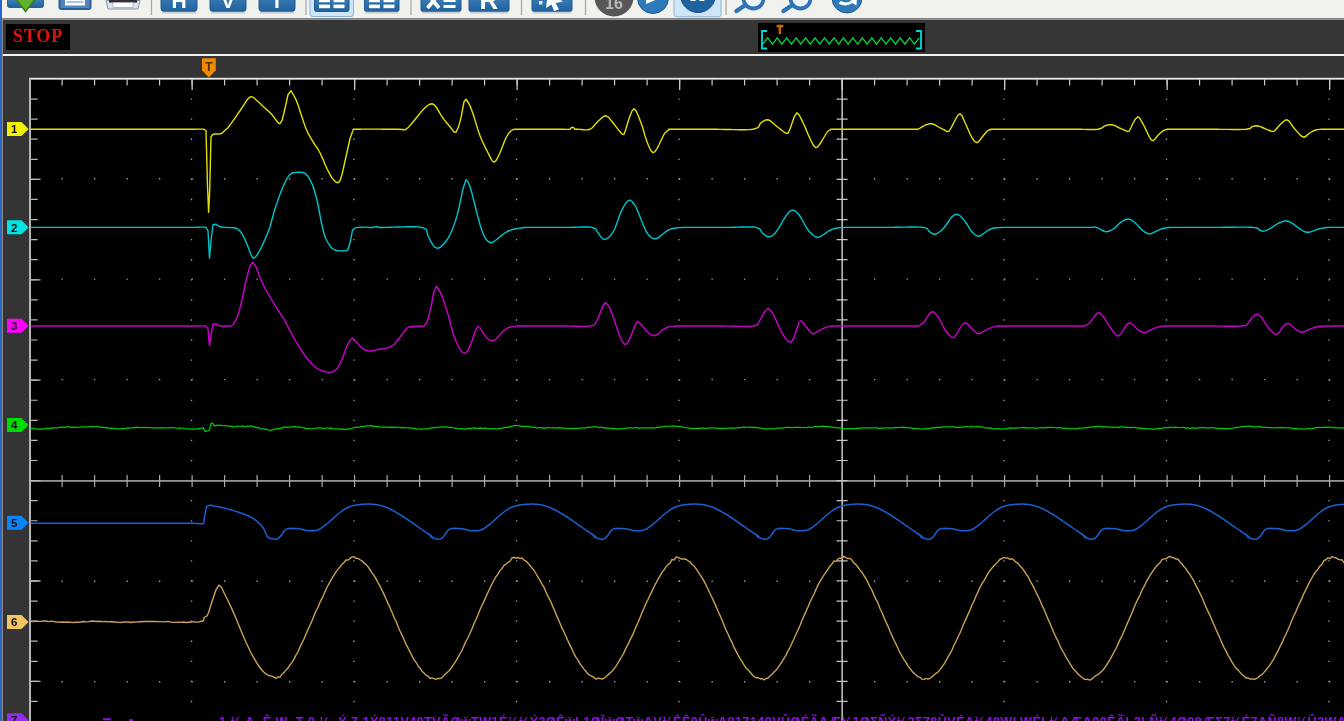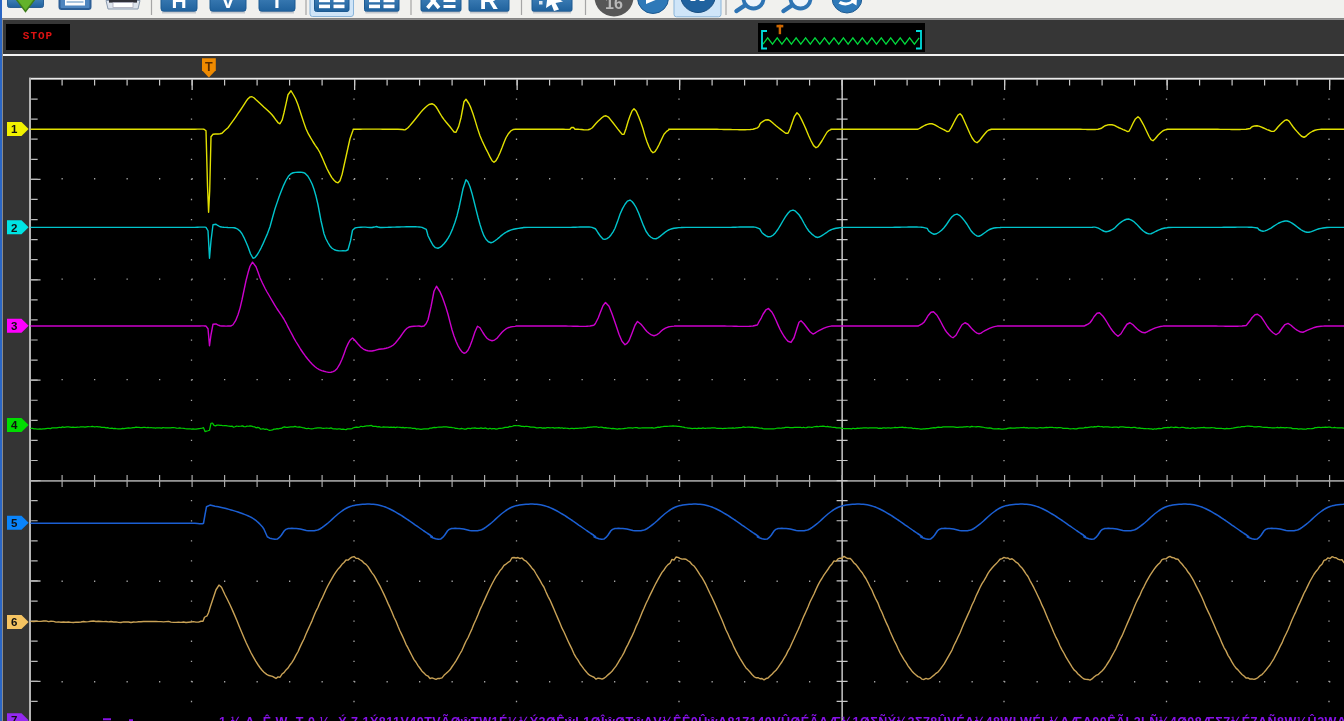--- a/index.html
+++ b/index.html
@@ -83,21 +83,21 @@
 <circle cx="800.5" cy="-1.5" r="10" fill="#eef4fb" stroke="#2e74b4" stroke-width="3.8"></circle>
 <line x1="792.5" y1="5" x2="783.5" y2="11" stroke="#2e74b4" stroke-width="4.5" stroke-linecap="round"></line>
 
 <circle cx="847" cy="-2" r="15" fill="#2e79b8" stroke="#1d5a91"></circle>
 <path d="M838.5 3.5 Q846 7.5 852.5 3 L856.5 5.5 L857 -3 L848.5 -1.5 L851.5 0.8 Q846.5 4 840.5 1 Z" fill="#fff"></path>
 </g>
 </svg>
 
 <div style="position:absolute;left:0;top:20px;width:1344px;height:34px;background:#363636"></div>
 <div style="position:absolute;left:6px;top:24px;width:64px;height:25.5px;background:#000"></div>
-<div style="position:absolute;left:6px;top:24px;width:64px;height:23px;line-height:25.5px;text-align:center;color:#dd1212;font-size:11px;font-weight:bold;letter-spacing:1px;font-family:Liberation Mono, monospace">STOP</div>
+<div style="position:absolute;left:6px;top:24px;width:64px;height:23px;line-height:25.5px;text-align:center;color:#dd1212;font-size:18px;font-weight:bold;letter-spacing:1px;font-family:Liberation Serif, serif">STOP</div>
 <div style="position:absolute;left:758px;top:23px;width:167px;height:29px;background:#000"></div>
 <svg width="167" height="29" style="position:absolute;left:758px;top:23px">
 <polyline points="5.0,21.2 9.7,14.9 14.5,21.2 19.2,14.9 23.9,21.2 28.7,14.9 33.4,21.2 38.1,14.9 42.8,21.2 47.6,14.9 52.3,21.2 57.0,14.9 61.8,21.2 66.5,14.9 71.2,21.2 76.0,14.9 80.7,21.2 85.4,14.9 90.1,21.2 94.9,14.9 99.6,21.2 104.3,14.9 109.1,21.2 113.8,14.9 118.5,21.2 123.3,14.9 128.0,21.2 132.7,14.9 137.4,21.2 142.2,14.9 146.9,21.2 151.6,14.9 156.4,21.2 161.1,14.9" fill="none" stroke="#00d83c" stroke-width="1.3"></polyline>
 <path d="M9 8 H4 V25.5 H9" fill="none" stroke="#00dcdc" stroke-width="1.8"></path>
 <path d="M158 8 H163 V25.5 H158" fill="none" stroke="#00dcdc" stroke-width="1.8"></path>
 <rect x="18.5" y="1.8" width="6.8" height="2.6" fill="#cc6600"></rect>
 <rect x="20.7" y="1.8" width="2.4" height="9.4" fill="#cc6600"></rect>
 </svg>
 <div style="position:absolute;left:0;top:54px;width:1344px;height:1.8px;background:#f2f2f2"></div>
 

